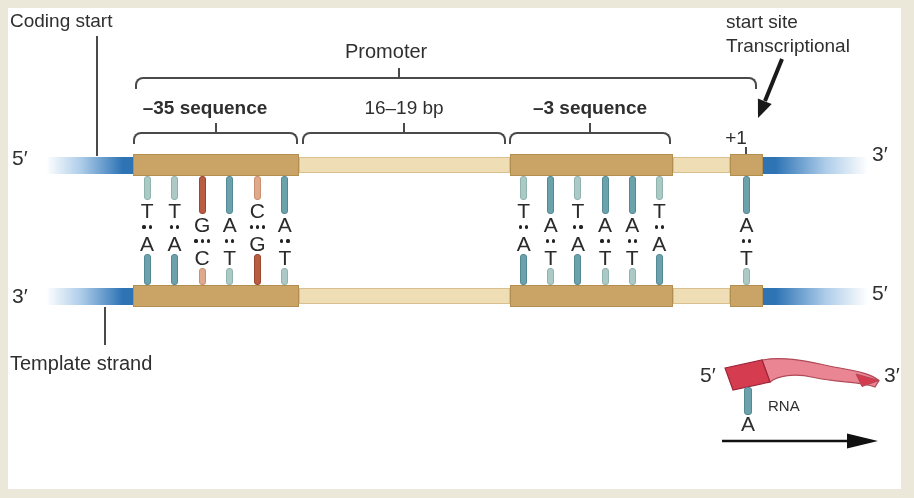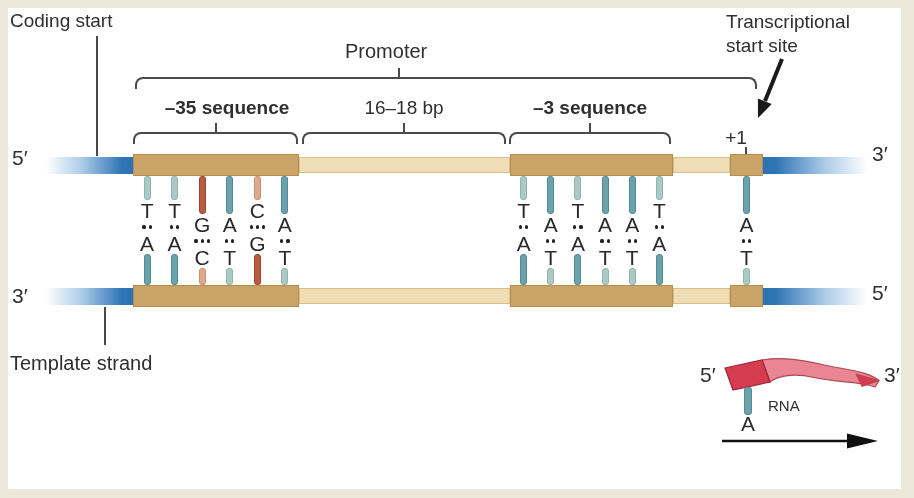--- a/index.html
+++ b/index.html
@@ -39,37 +39,37 @@
   <div class="lbl" style="left:10px;top:9px;">Coding start</div>
   <div class="leader" style="left:96px;top:36px;height:120px;"></div>
   <div class="leader" style="left:104px;top:307px;height:38px;"></div>
   <div class="lbl" style="left:345px;top:40px;font-size:20px;">Promoter</div>
 
   <div class="lbl" style="left:10px;top:352px;font-size:20px;">Template strand</div>
   <div class="bracket" style="left:135px;top:77px;width:622px;">
     <div class="btick" style="left:261px;"></div>
   </div>
 
-  <div class="lbl bold center" style="left:144px;top:96px;width:166px;text-align:center;">–35 sequence</div>
-  <div class="lbl center" style="left:302px;top:96px;width:204px;">16–18 bp</div>
+  <div class="lbl bold center" style="left:122px;top:96px;width:166px;text-align:center;">–35 sequence</div>
+  <div class="lbl center" style="left:302px;top:96px;width:204px;">16–19 bp</div>
   <div class="lbl bold center" style="left:509px;top:96px;width:162px;">–3 sequence</div>
 
   <div class="bracket" style="left:133px;top:132px;width:165px;">
       <div class="btick"></div>
     </div>
   <div class="bracket" style="left:302px;top:132px;width:204px;">
       <div class="btick"></div>
     </div>
   <div class="bracket" style="left:509px;top:132px;width:162px;">
       <div class="btick"></div>
     </div>
 
   <div class="lbl" style="left:726px;top:10px;line-height:24px;">
+    <div>start site</div>
     <div>Transcriptional</div>
-    <div>start site</div>
   </div>
   <svg style="left:746px;top:56px;" width="42" height="68" viewBox="0 0 42 68">
     <line x1="36" y1="3" x2="19" y2="45" stroke="#1a1a1a" stroke-width="4"></line>
     <polygon points="12,62 25.7,48.1 11.9,42.5" fill="#1a1a1a"></polygon>
   </svg>
   <div class="lbl center" style="left:724px;top:126px;width:24px;">+1</div>
   <div class="leader" style="left:745px;top:147px;height:7px;"></div>
 
   <div class="lbl prime" style="left:12px;top:146px;">5′</div>
   <div class="seg blue-l" style="left:46px;top:157px;width:87px;height:17px;"></div>

